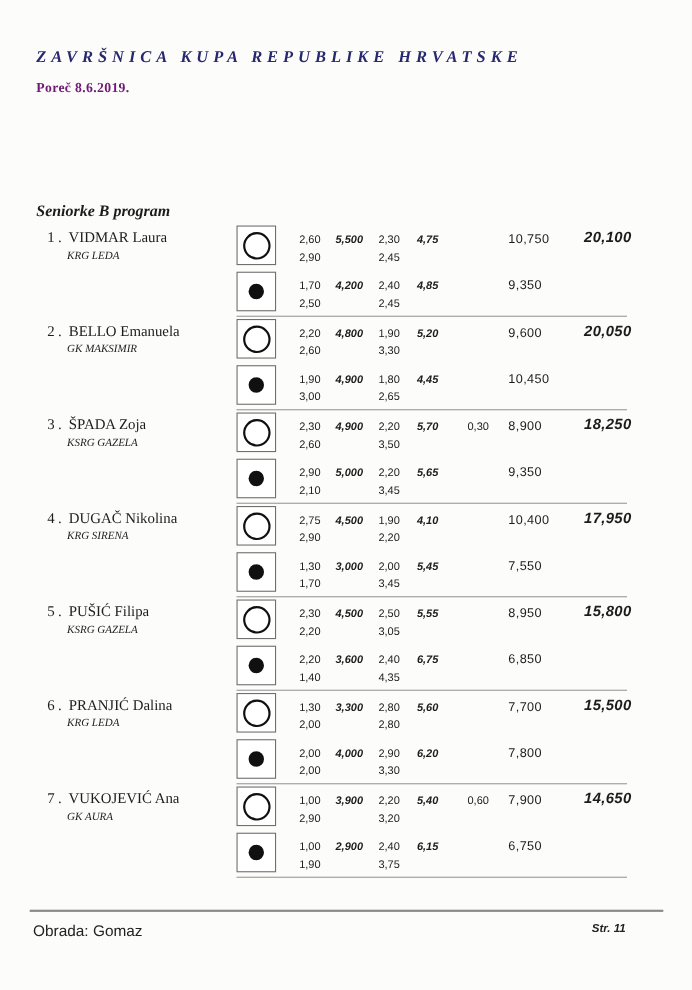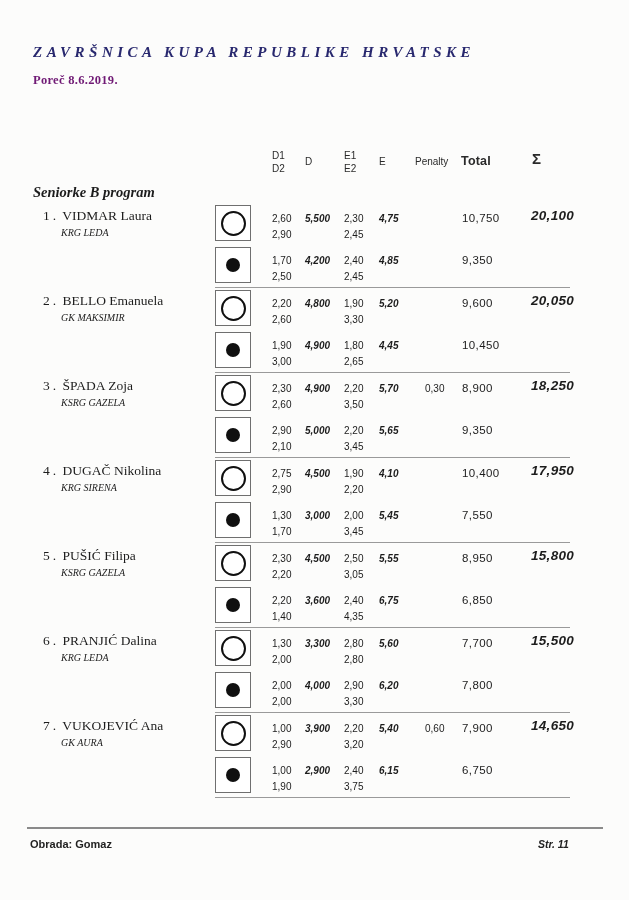--- a/index.html
+++ b/index.html
@@ -57,50 +57,35 @@
   .c-d  { left:90px;  top:8px;  font-weight:bold; font-style:italic; }
   .c-e1 { left:129px; top:8px; }
   .c-e2 { left:129px; top:24px; }
   .c-e  { left:164px; top:8px;  font-weight:bold; font-style:italic; }
   .c-pen{ left:210px; top:8px; }
   .c-total { left:247px; top:7px; font-size:11.5px; letter-spacing:0.4px; }
   .c-sum { left:316px; top:3px; font-size:13.5px; font-weight:bold; font-style:italic; letter-spacing:0.3px; }
   .divider { position:absolute; left:215px; bottom:0; width:355px; height:0; border-top:1px solid #9a9a9a; }
   
   .footer-rule { position:absolute; left:27px; top:827px; width:576px; height:0; border-top:2px solid #8a8a8a; }
-  .footer-left { position:absolute; left:30px; top:838px; font-size:11px; color:#222;font-weight:bold; }
+  .footer-left { position:absolute; left:30px; top:838px; font-size:14px; color:#222; }
   .footer-right { position:absolute; left:538px; top:838px; font-size:10.5px; font-style:italic; font-weight:bold; color:#222; }
 </style>
 </head>
 <body>
 
 <div class="page">
 
   <div class="header">
     <div class="title">
       <div>ZAVRŠNICA KUPA REPUBLIKE HRVATSKE</div>
     </div>
     <div class="date-place">Poreč 8.6.2019.</div>
   </div>
 
-  <div class="col-headers">
-    <div class="ch ch-d12">
-      <span>D1</span>
-      <span>D2</span>
-    </div>
-    <div class="ch ch-d">D</div>
-    <div class="ch ch-e12">
-      <span>E1</span>
-      <span>E2</span>
-    </div>
-    <div class="ch ch-e">E</div>
-    <div class="ch ch-pen">Penalty</div>
-    <div class="ch ch-total">Total</div>
-    <div class="ch ch-sum">Σ</div>
-  </div>
 
   <div class="section-title">Seniorke B program</div>
 
   <div class="entries" id="entries">
     <div class="entry">
       <div class="rank-line">
         <span class="rank">1</span><span class="dot">.</span>
         <span class="name">VIDMAR Laura</span>
       </div>
       <div class="club">KRG LEDA</div>

